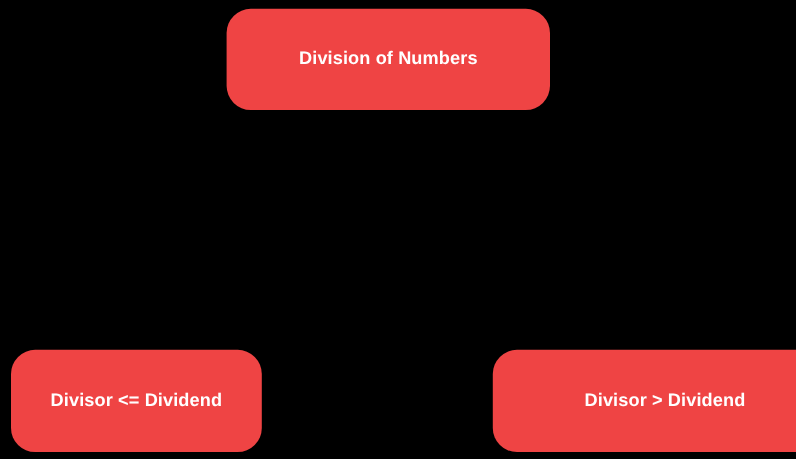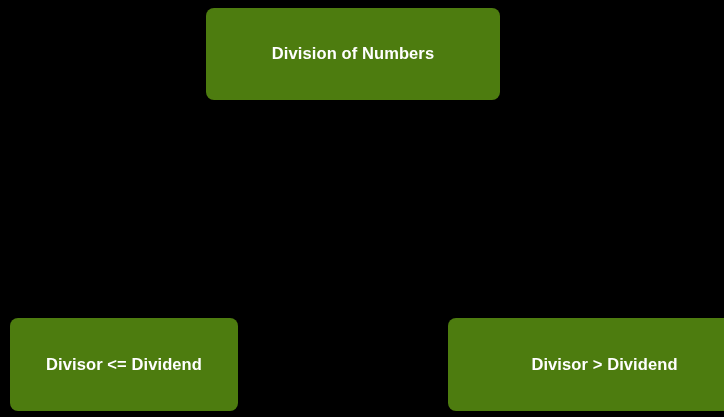--- a/index.html
+++ b/index.html
@@ -26,22 +26,22 @@
     height: 417px;
     pointer-events: none;
   }
 
   .node {
     position: absolute;
     box-sizing: border-box;
     display: flex;
     align-items: center;
     justify-content: center;
-    border-radius: 8px;
-    background: #4d7c0f;
+    border-radius: 22px;
+    background: #ef4444;
     padding: 4px 10px;
   }
 
   .node-label {
     color: #ffffff;
     font-weight: bold;
     font-size: 16.5px;
     line-height: 1.2;
     letter-spacing: 0.1px;
     text-align: center;

